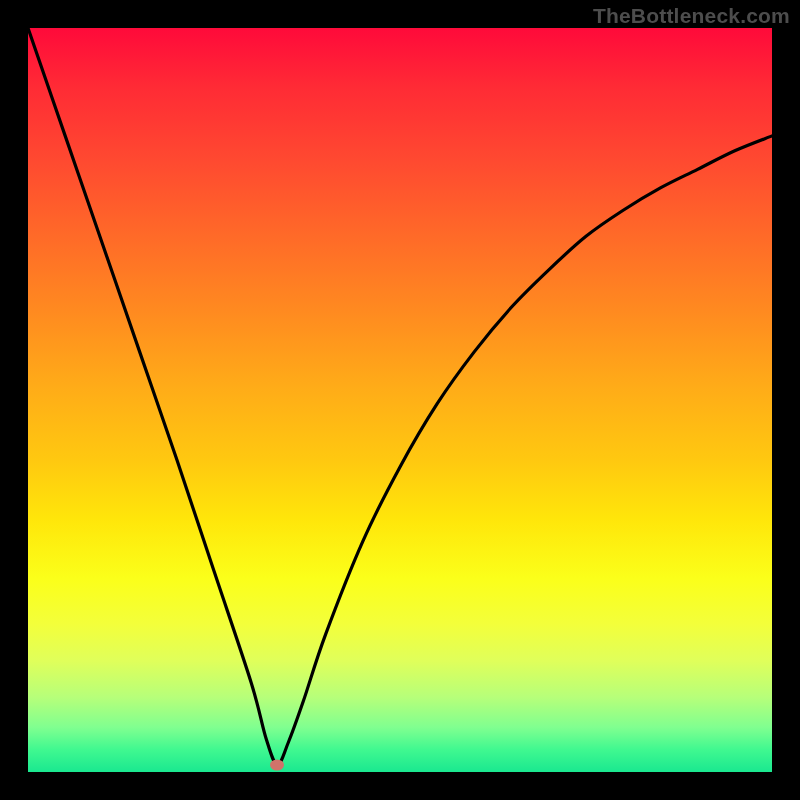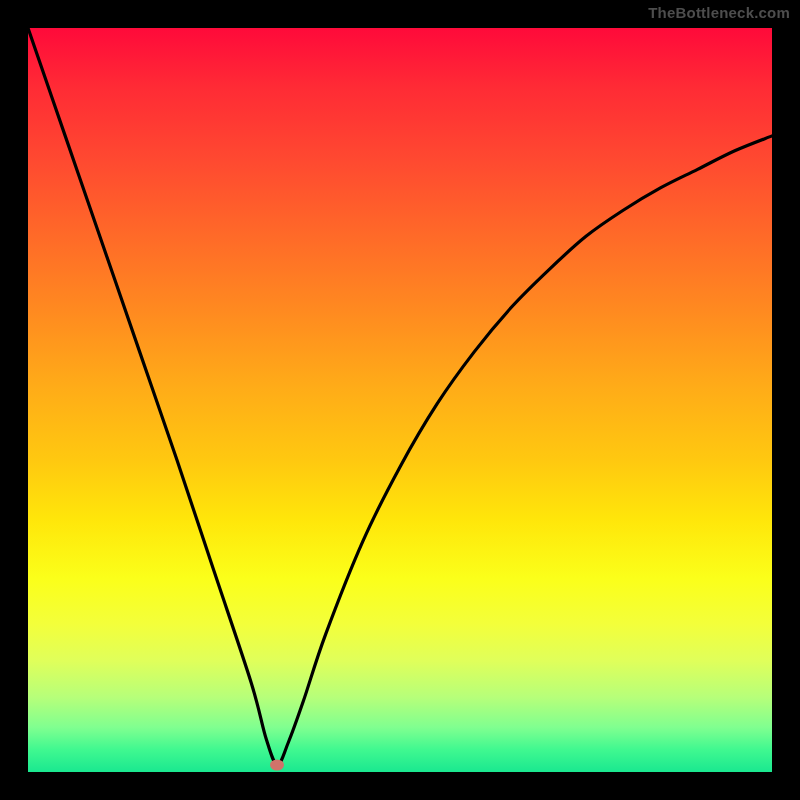--- a/index.html
+++ b/index.html
@@ -40,21 +40,21 @@
       #80ff90 94%,
       #40f890 97%,
       #1ae890 100%
     );
   }
   .watermark {
     position: absolute;
     top: 4px;
     right: 10px;
     color: #4d4d4d;
-    font-size: 15px;
+    font-size: 21px;
     font-weight: 600;
     letter-spacing: 0.2px;
     user-select: none;
     text-align: right;
   }
   svg.curve {
     position: absolute;
     left: 0; top: 0;
     width: 744px;
     height: 744px;

